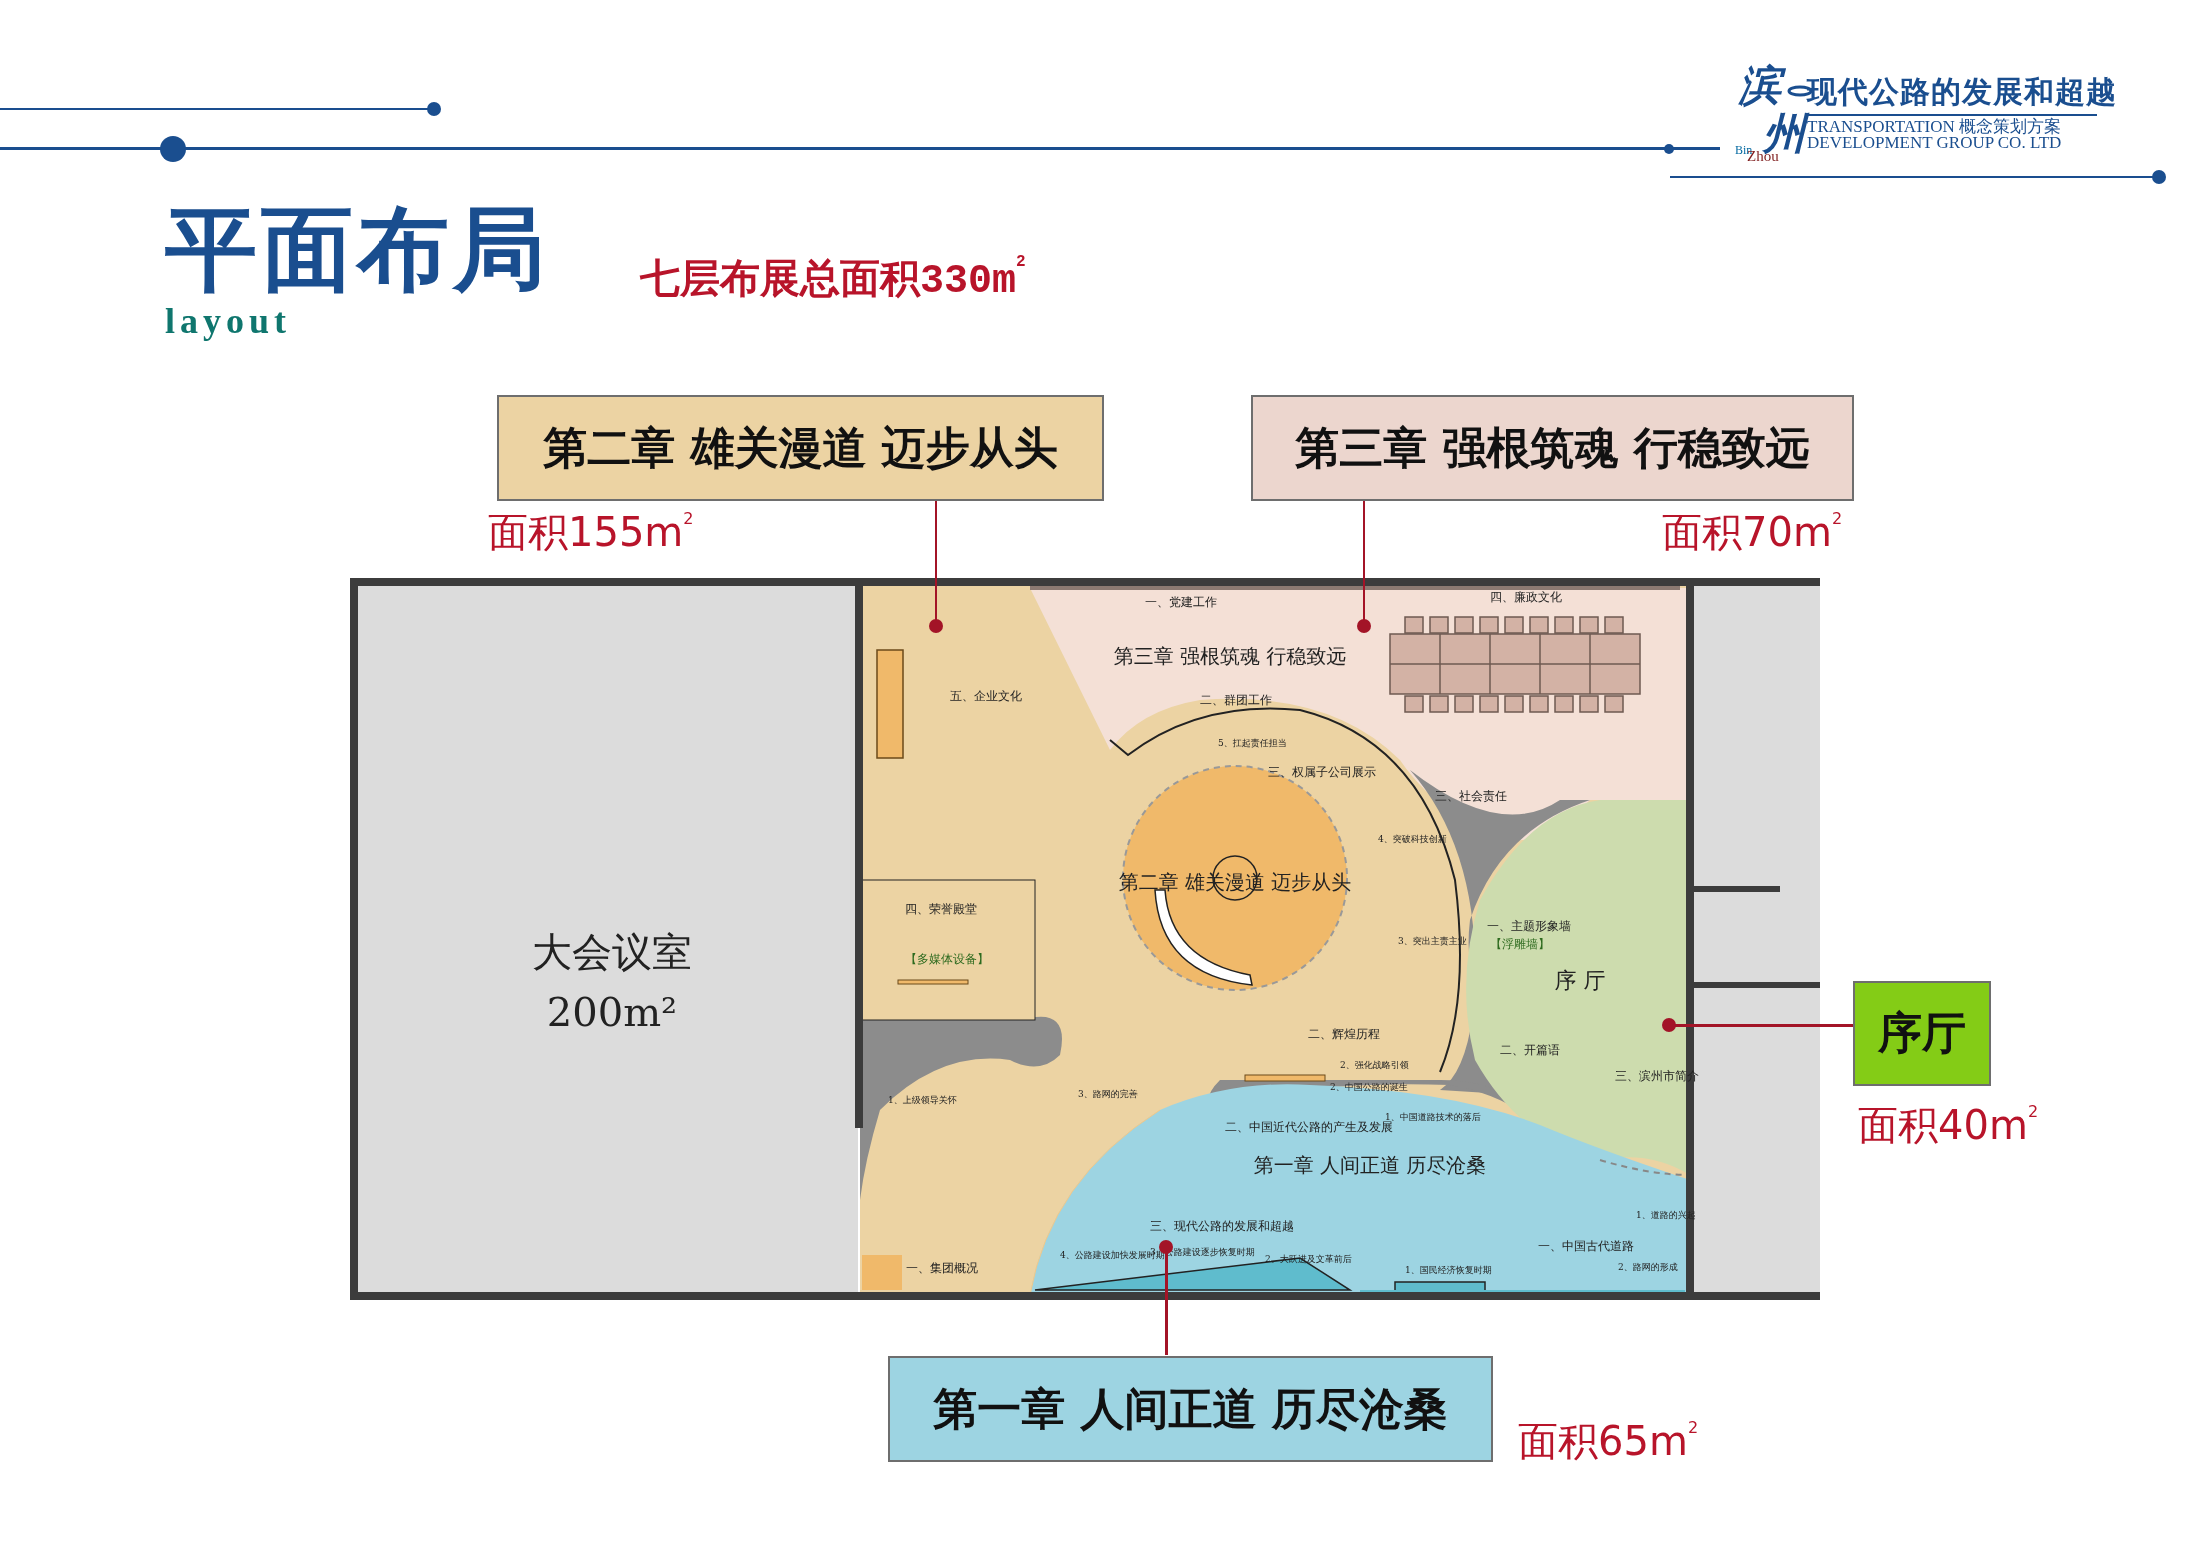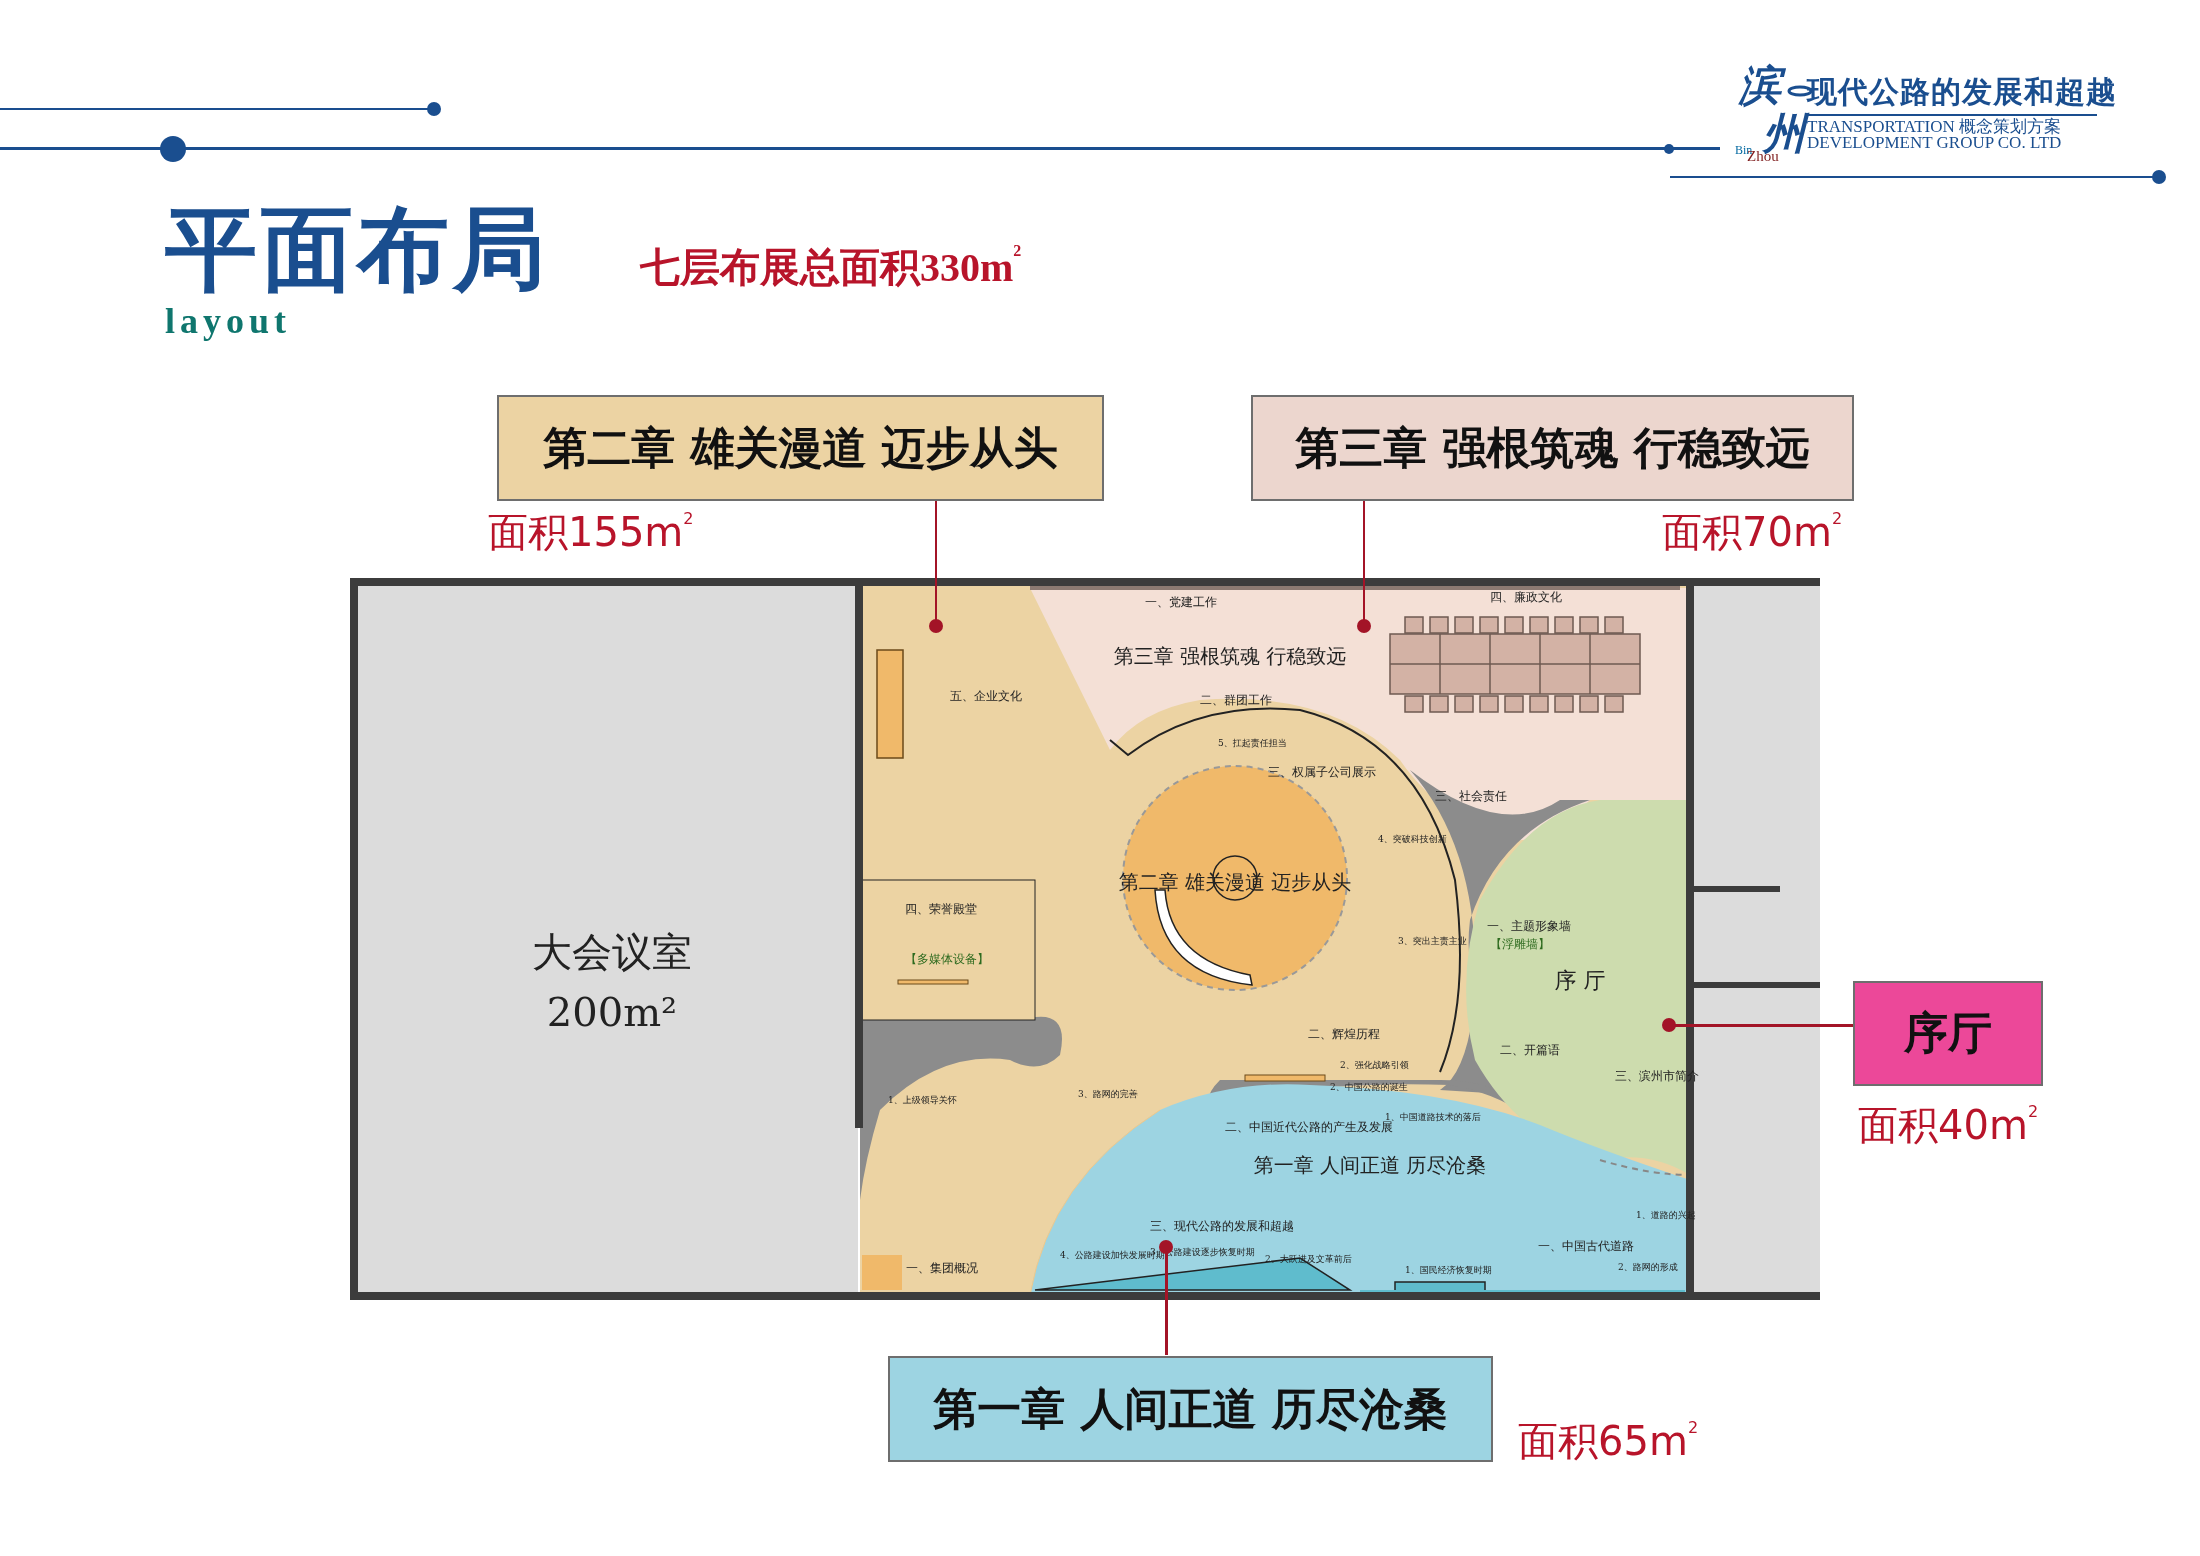--- a/index.html
+++ b/index.html
@@ -13,21 +13,21 @@
   .logo-en1,.logo-en2{position:absolute;left:72px;font-family:"Liberation Serif",serif;font-size:17px;color:#1a4e8f;white-space:nowrap;line-height:17px;}
   .logo-en1{top:56px;} .logo-en2{top:72px;}
   .logo-mark{position:absolute;left:0;top:0;width:70px;height:110px;}
   .logo-bin{position:absolute;left:0;top:58px;font-family:"Liberation Serif",serif;font-size:12px;color:#0369a1;margin-top:23px;}
   .logo-zhou{position:absolute;left:12px;top:86px;font-family:"Liberation Serif",serif;font-size:15px;color:#7f1d1d;}
   .logo-big1,.logo-big2{position:absolute;font-family:"DejaVu Serif",serif;font-weight:bold;color:#1a4e8f;font-style:italic;}
   .logo-big1{left:4px;top:-4px;font-size:42px;}
   .logo-big2{left:28px;top:44px;font-size:42px;}
   .title{position:absolute;left:165px;top:200px;font-family:"DejaVu Sans",sans-serif;font-weight:bold;font-size:92px;color:#1a4e8f;letter-spacing:4px;line-height:100px;}
   .subtitle-en{position:absolute;left:165px;top:300px;font-family:"Liberation Serif",serif;font-weight:bold;font-size:36px;color:#0f766e;letter-spacing:5px;}
-  .total-area{position:absolute;left:640px;top:240px;font-family:Liberation Serif, serif;font-weight:bold;font-size:40px;color:#b8142a;white-space:nowrap;}
+  .total-area{position:absolute;left:640px;top:251px;font-family:Liberation Mono, monospace;font-weight:bold;font-size:40px;color:#b8142a;white-space:nowrap;}
   .total-area sup{font-size:16px;vertical-align:top;position:relative;top:2px;}
   .chbox{position:absolute;border:2px solid #6e6e6e;box-sizing:border-box;display:flex;align-items:center;justify-content:center;font-family:"DejaVu Sans",sans-serif;font-weight:bold;color:#111;white-space:nowrap;}
   .area-label{position:absolute;font-family:"DejaVu Sans",sans-serif;font-size:40px;color:#b8142a;white-space:nowrap;}
   .area-label sup{font-size:16px;vertical-align:top;position:relative;top:4px;}
   .leader{position:absolute;background:#a31427;}
   .leader-dot{position:absolute;width:14px;height:14px;border-radius:50%;background:#a31427;}
   svg text{font-family:"DejaVu Serif",serif;}
 </style>
 </head>
 <body>
@@ -187,21 +187,21 @@
 <div class="chbox" style="left:497px;top:395px;width:607px;height:106px;background:#ecd3a3;font-size:44px;">
   <span>第二章  雄关漫道 迈步从头</span>
 </div>
 <div class="area-label" style="left:488px;top:505px;"><span>面积155m</span><sup>2</sup></div>
 
 <div class="chbox" style="left:1251px;top:395px;width:603px;height:106px;background:#ecd6ce;font-size:44px;">
   <span>第三章  强根筑魂 行稳致远</span>
 </div>
 <div class="area-label" style="left:1662px;top:505px;"><span>面积70m</span><sup>2</sup></div>
 
-<div class="chbox" style="left:1853px;top:981px;width:190px;height:105px;background:#ec4899;font-size:44px;">
+<div class="chbox" style="left:1853px;top:981px;width:138px;height:105px;background:#84cc16;font-size:44px;">
   <span>序厅</span>
 </div>
 <div class="area-label" style="left:1858px;top:1098px;"><span>面积40m</span><sup>2</sup></div>
 
 <div class="chbox" style="left:888px;top:1356px;width:605px;height:106px;background:#9dd4e2;font-size:44px;">
   <span>第一章  人间正道 历尽沧桑</span>
 </div>
 <div class="area-label" style="left:1518px;top:1414px;"><span>面积65m</span><sup>2</sup></div>
 
 </body></html>

